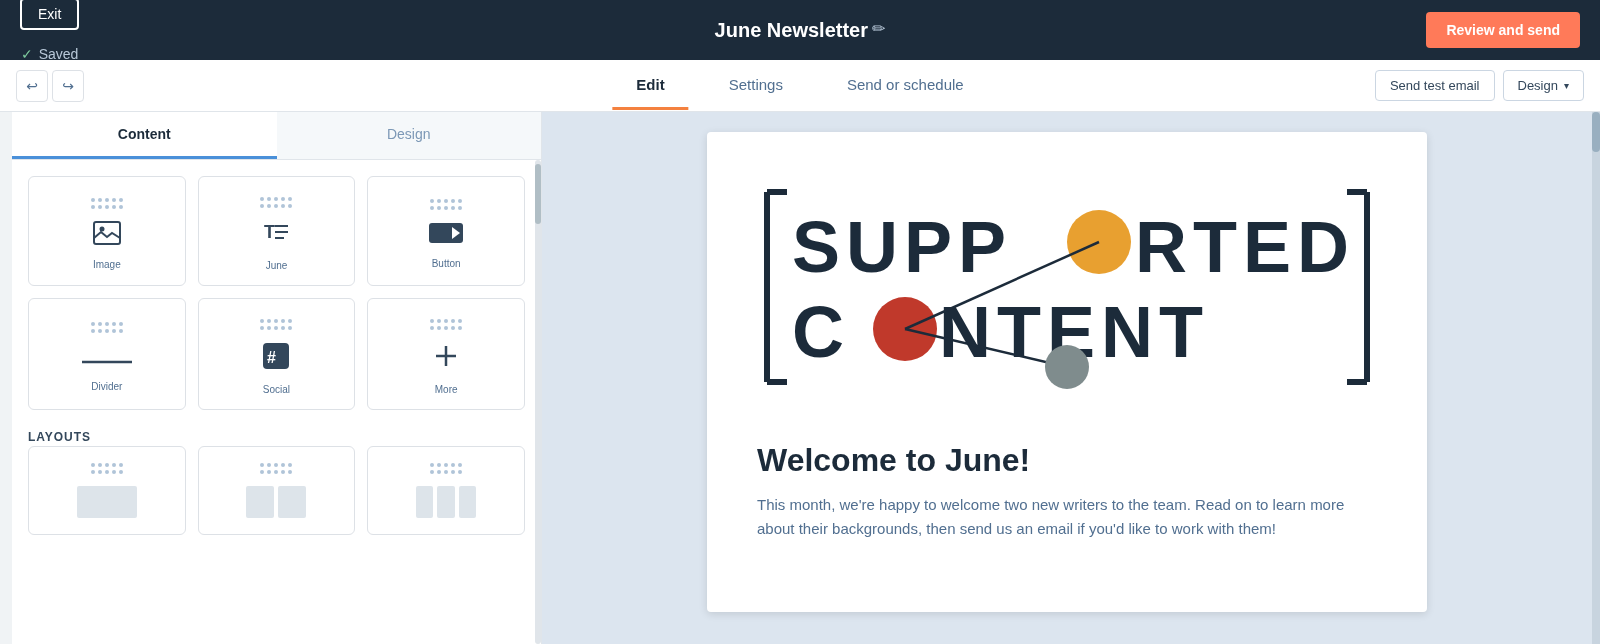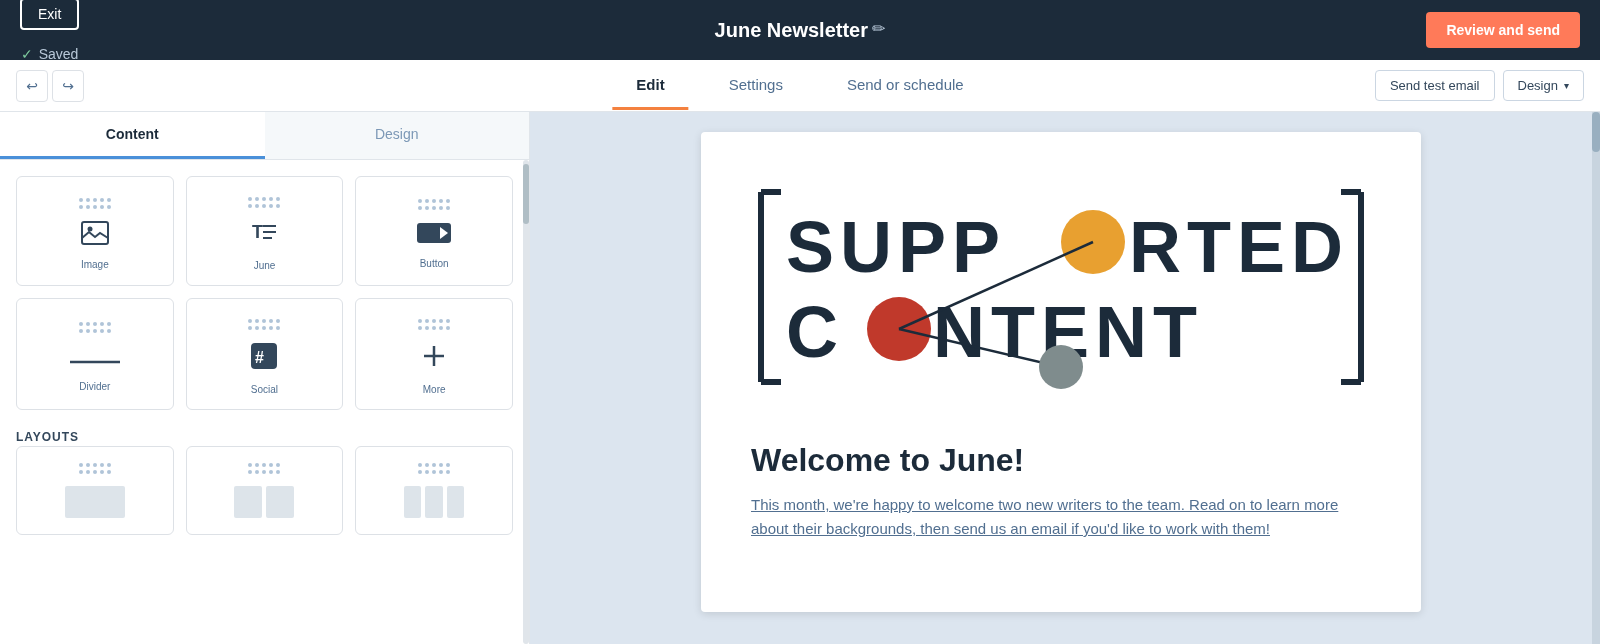--- a/index.html
+++ b/index.html
@@ -97,20 +97,21 @@
       cursor: pointer;
       display: flex; align-items: center; gap: 6px;
     }
     .chevron-down { font-size: 10px; }
 
     
     .main-area {
       display: flex;
       height: calc(644px - 60px - 52px);
       overflow: hidden;
+      padding-left: 12px;
     }
 
     
     .left-panel {
       width: 530px;
       background: #fff;
       border-right: 1px solid #e0e5ea;
       overflow: hidden;
       flex-shrink: 0;
     }
@@ -262,21 +263,20 @@
     .welcome-heading {
       font-size: 32px;
       font-weight: 700;
       color: #1c2b3a;
       margin-bottom: 14px;
     }
     .welcome-text {
       font-size: 15px;
       color: #516f90;
       line-height: 1.6;
-      text-decoration: underline;
     }
 
     
     .right-scrollbar {
       width: 8px;
       background: #c8d4df;
       flex-shrink: 0;
     }
     .right-scroll-thumb {
       width: 8px;

